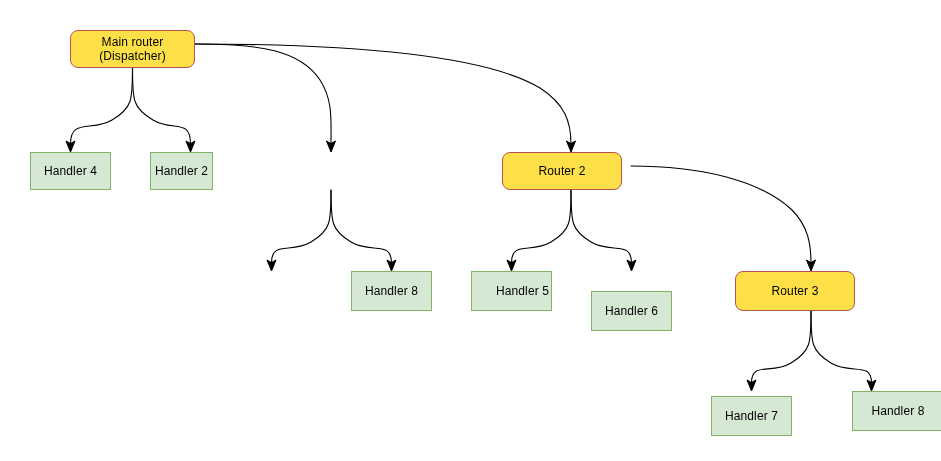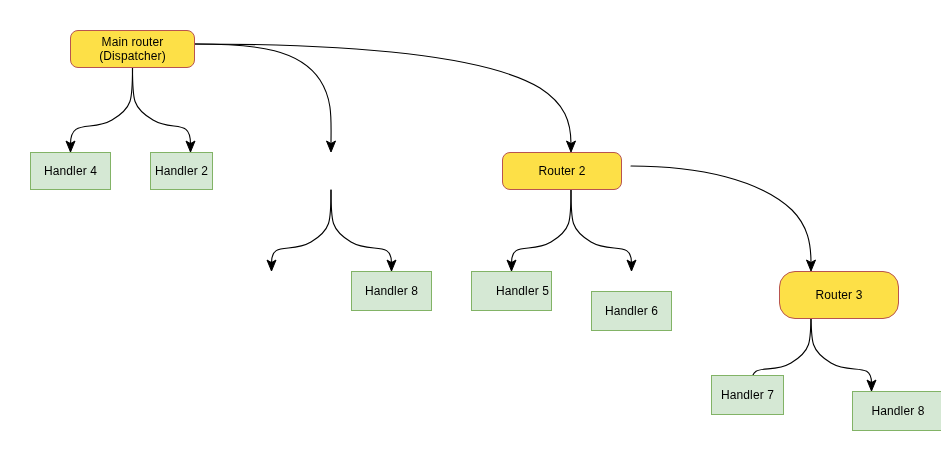--- a/index.html
+++ b/index.html
@@ -141,19 +141,19 @@
 
   <div class="node node-router" style="left:502px; top:152px; width:120px; height:38px;">Router 2</div>
 
 
   <div class="node node-handler" style="left:351px; top:271px; width:81px; height:40px;">Handler 8</div>
 
   <div class="node node-handler" style="left:471px; top:271px; width:81px; height:40px;padding-left:22px;">Handler 5</div>
 
   <div class="node node-handler" style="left:591px; top:271px; width:81px; height:40px;margin-top:20px;">Handler 6</div>
 
-  <div class="node node-router" style="left:779px; top:271px; width:120px; height:48px;border-radius:16px;">Router 3</div>
+  <div class="node node-router" style="left:735px; top:271px; width:120px; height:40px;">Router 3</div>
 
-  <div class="node node-handler" style="left:711px; top:375px; width:73px; height:40px;">Handler 7</div>
+  <div class="node node-handler" style="left:711px; top:396px; width:81px; height:40px;">Handler 7</div>
 
   <div class="node node-handler" style="left:852px; top:391px; width:92px; height:40px;text-align:right;">Handler 8</div>
 
 </div>
 
 </body></html>

